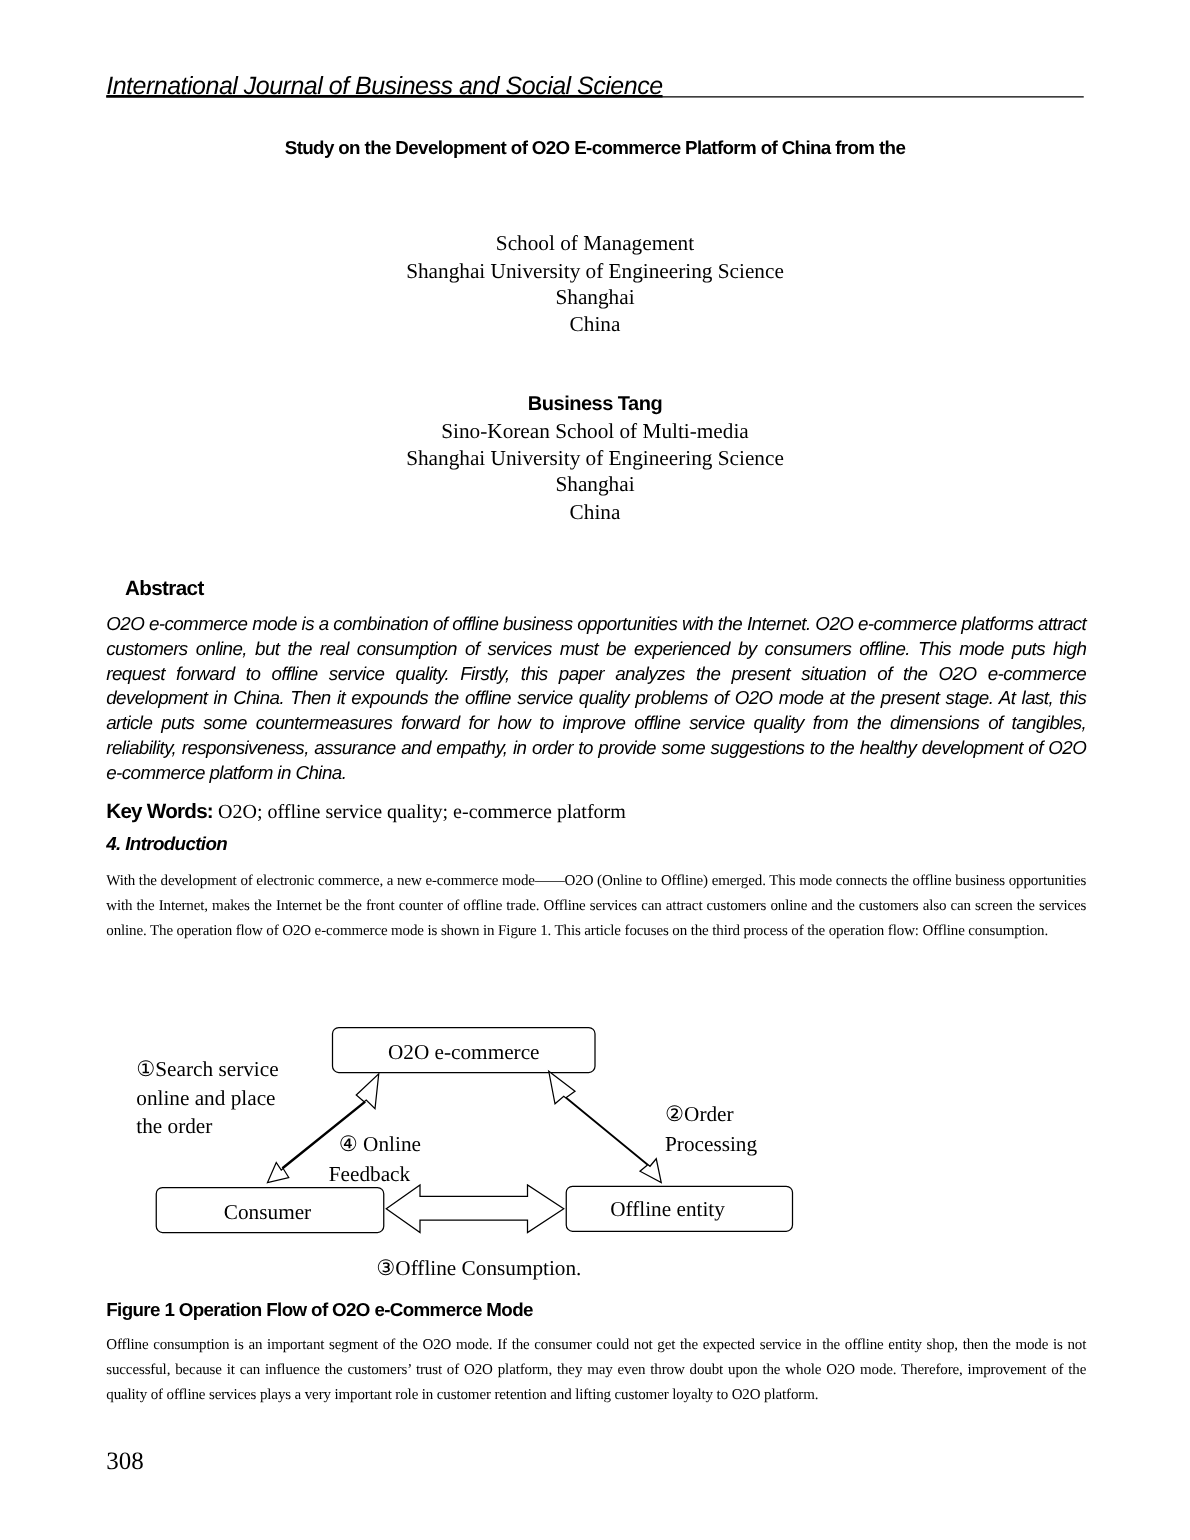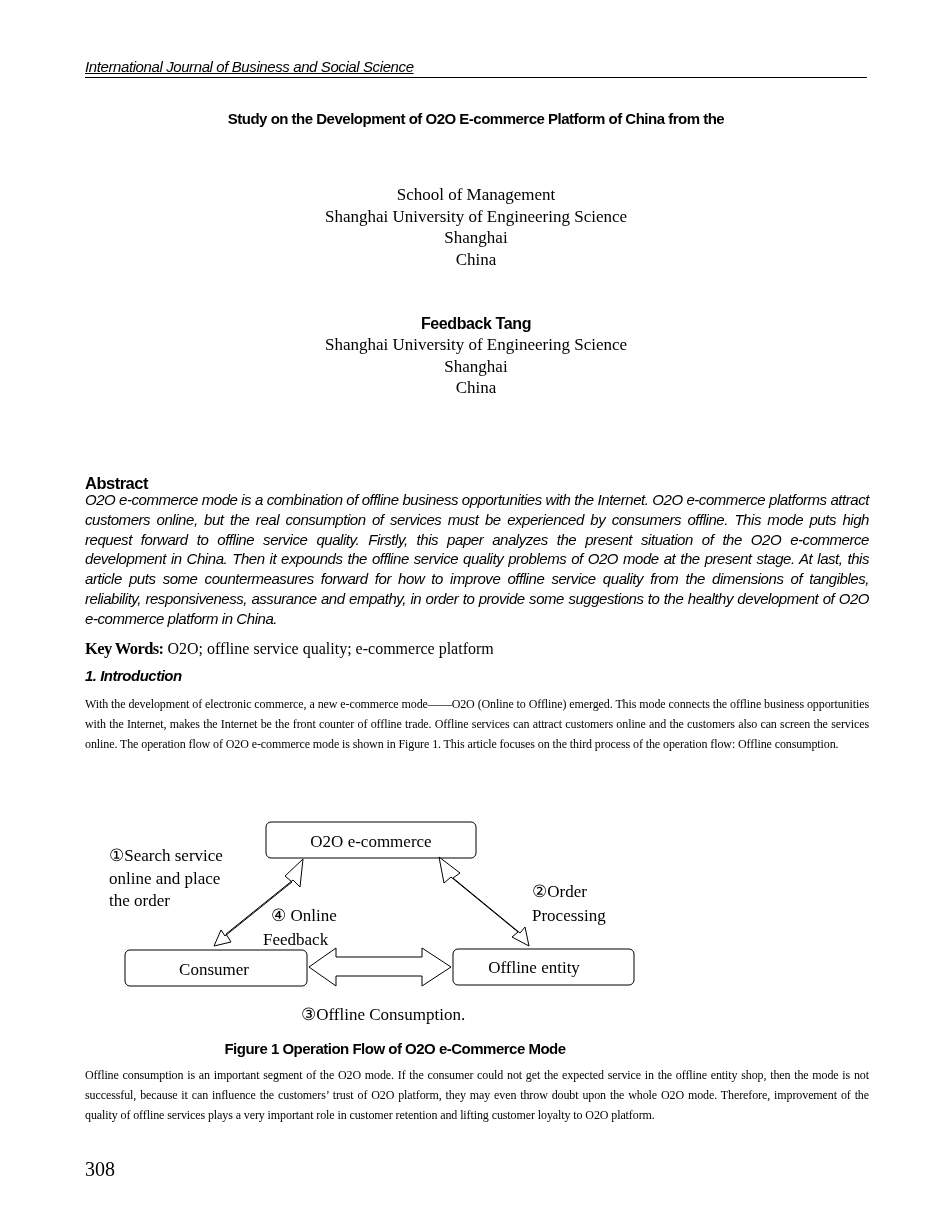--- a/index.html
+++ b/index.html
@@ -2,48 +2,48 @@
 <html><head>
   <meta charset="utf-8">
   <style>
     html, body { margin: 0; padding: 0; background: #ffffff; }
     body { width: 952px; height: 1232px; position: relative; overflow: hidden; color: #000; }
     .abs { position: absolute; }
     .sans { font-family: "Liberation Sans", sans-serif; }
     .serif { font-family: "Liberation Serif", serif; }
     .running-head {
       left: 85px; top: 57px; width: 782px; height: 20px;
-      font-size: 15px; font-style: italic; letter-spacing: -0.4px;
+      font-size: 20px; font-style: italic; letter-spacing: -0.4px;
       border-bottom: 1px solid #000;
     }
     .running-head .left { position: absolute; left: 0; top: 1px; text-decoration: underline; }
     .running-head .right { position: absolute; right: 0; top: 1px; text-decoration: underline; }
     .title {
       left: 85px; top: 106px; width: 782px; text-align: center;
       font-size: 15px; font-weight: bold; line-height: 25px; letter-spacing: -0.5px;
     }
     .author-block { left: 200px; width: 552px; text-align: center; }
     .author-name { font-size: 16px; font-weight: bold; line-height: 20px; letter-spacing: -0.4px; }
     .author-line { font-size: 17px; line-height: 21.5px; }
     .section-heading { font-size: 16.5px; font-weight: bold; letter-spacing: -0.5px; }
     .abstract-body {
       left: 85px; top: 490px; width: 784px;
       font-size: 15px; font-style: italic; line-height: 19.8px; text-align: justify;
       letter-spacing: -0.45px;
     }
     .keywords { left: 85px; top: 638px; width: 784px; font-size: 16px; line-height: 22px; }
-    .keywords .label { font-family: Liberation Serif, serif; font-weight: bold; font-size: 16.5px; letter-spacing: -0.6px; text-align: center; }
+    .keywords .label { font-family: Liberation Sans, sans-serif; font-weight: bold; font-size: 16.5px; letter-spacing: -0.6px; text-align: center; }
     .intro-heading { left: 85px; top: 667px; font-size: 15px; font-weight: bold; font-style: italic; letter-spacing: -0.5px; }
     .body-para {
       left: 85px; width: 784px;
       font-size: 12px; line-height: 19.8px; text-align: justify; letter-spacing: -0.1px;
     }
     .diagram { left: 0; top: 0; width: 952px; height: 1232px; }
     .diagram text { font-family: "Liberation Serif", serif; font-size: 17px; fill: #000; }
-    .caption { left: 85px; top: 1040px; width: 620px; text-align: center; font-size: 15px; font-weight: bold; letter-spacing: -0.5px; }
+    .caption { left: 85px; top: 1040px; width: 620px; text-align: left; font-size: 15px; font-weight: bold; letter-spacing: -0.5px; }
     .page-number { left: 85px; top: 1158px; font-size: 20px; }
   </style>
 </head>
 <body>
 
 <div class="abs running-head sans">
   <span class="left">International Journal of Business and Social Science</span>
 </div>
 
 <div class="abs title sans">
@@ -51,34 +51,35 @@
 </div>
 
 <div class="abs author-block" style="top:184px;">
   <div class="author-line serif">School of Management</div>
   <div class="author-line serif">Shanghai University of Engineering Science</div>
   <div class="author-line serif">Shanghai</div>
   <div class="author-line serif">China</div>
 </div>
 
 <div class="abs author-block" style="top:314px;">
-  <div class="author-name sans">Feedback Tang</div>
+  <div class="author-name sans">Business Tang</div>
+  <div class="author-line serif">Sino-Korean School of Multi-media</div>
   <div class="author-line serif">Shanghai University of Engineering Science</div>
   <div class="author-line serif">Shanghai</div>
   <div class="author-line serif">China</div>
 </div>
 
-<div class="abs section-heading sans" style="left:85px; top:462px;margin-top:12px;">Abstract</div>
+<div class="abs section-heading sans" style="left:100px; top:462px;">Abstract</div>
 <div class="abs abstract-body sans">O2O e-commerce mode is a combination of offline business opportunities with the Internet. O2O e-commerce platforms attract customers online, but the real consumption of services must be experienced by consumers offline. This mode puts high request forward to offline service quality. Firstly, this paper analyzes the present situation of the O2O e-commerce development in China. Then it expounds the offline service quality problems of O2O mode at the present stage. At last, this article puts some countermeasures forward for how to improve offline service quality from the dimensions of tangibles, reliability, responsiveness, assurance and empathy, in order to provide some suggestions to the healthy development of O2O e-commerce platform in China.</div>
 
 <div class="abs keywords serif">
   <span class="label">Key Words:</span><span> O2O; offline service quality; e-commerce platform</span>
 </div>
 
-<div class="abs intro-heading sans">1. Introduction</div>
+<div class="abs intro-heading sans">4. Introduction</div>
 <div class="abs body-para serif" style="top:695px;">With the development of electronic commerce, a new e-commerce mode——O2O (Online to Offline) emerged. This mode connects the offline business opportunities with the Internet, makes the Internet be the front counter of offline trade. Offline services can attract customers online and the customers also can screen the services online. The operation flow of O2O e-commerce mode is shown in Figure 1. This article focuses on the third process of the operation flow: Offline consumption.</div>
 
 <svg class="abs diagram" viewBox="0 0 952 1232">
 
   <rect x="266" y="822" width="210" height="36" rx="5" ry="5" fill="#fff" stroke="#000" stroke-width="1"></rect>
   <rect x="125" y="950" width="182" height="36" rx="5" ry="5" fill="#fff" stroke="#000" stroke-width="1"></rect>
   <rect x="453" y="949" width="181" height="36" rx="5" ry="5" fill="#fff" stroke="#000" stroke-width="1"></rect>
 
   <text x="371" y="847" text-anchor="middle">O2O e-commerce</text>
   <text x="214" y="975" text-anchor="middle">Consumer</text>

